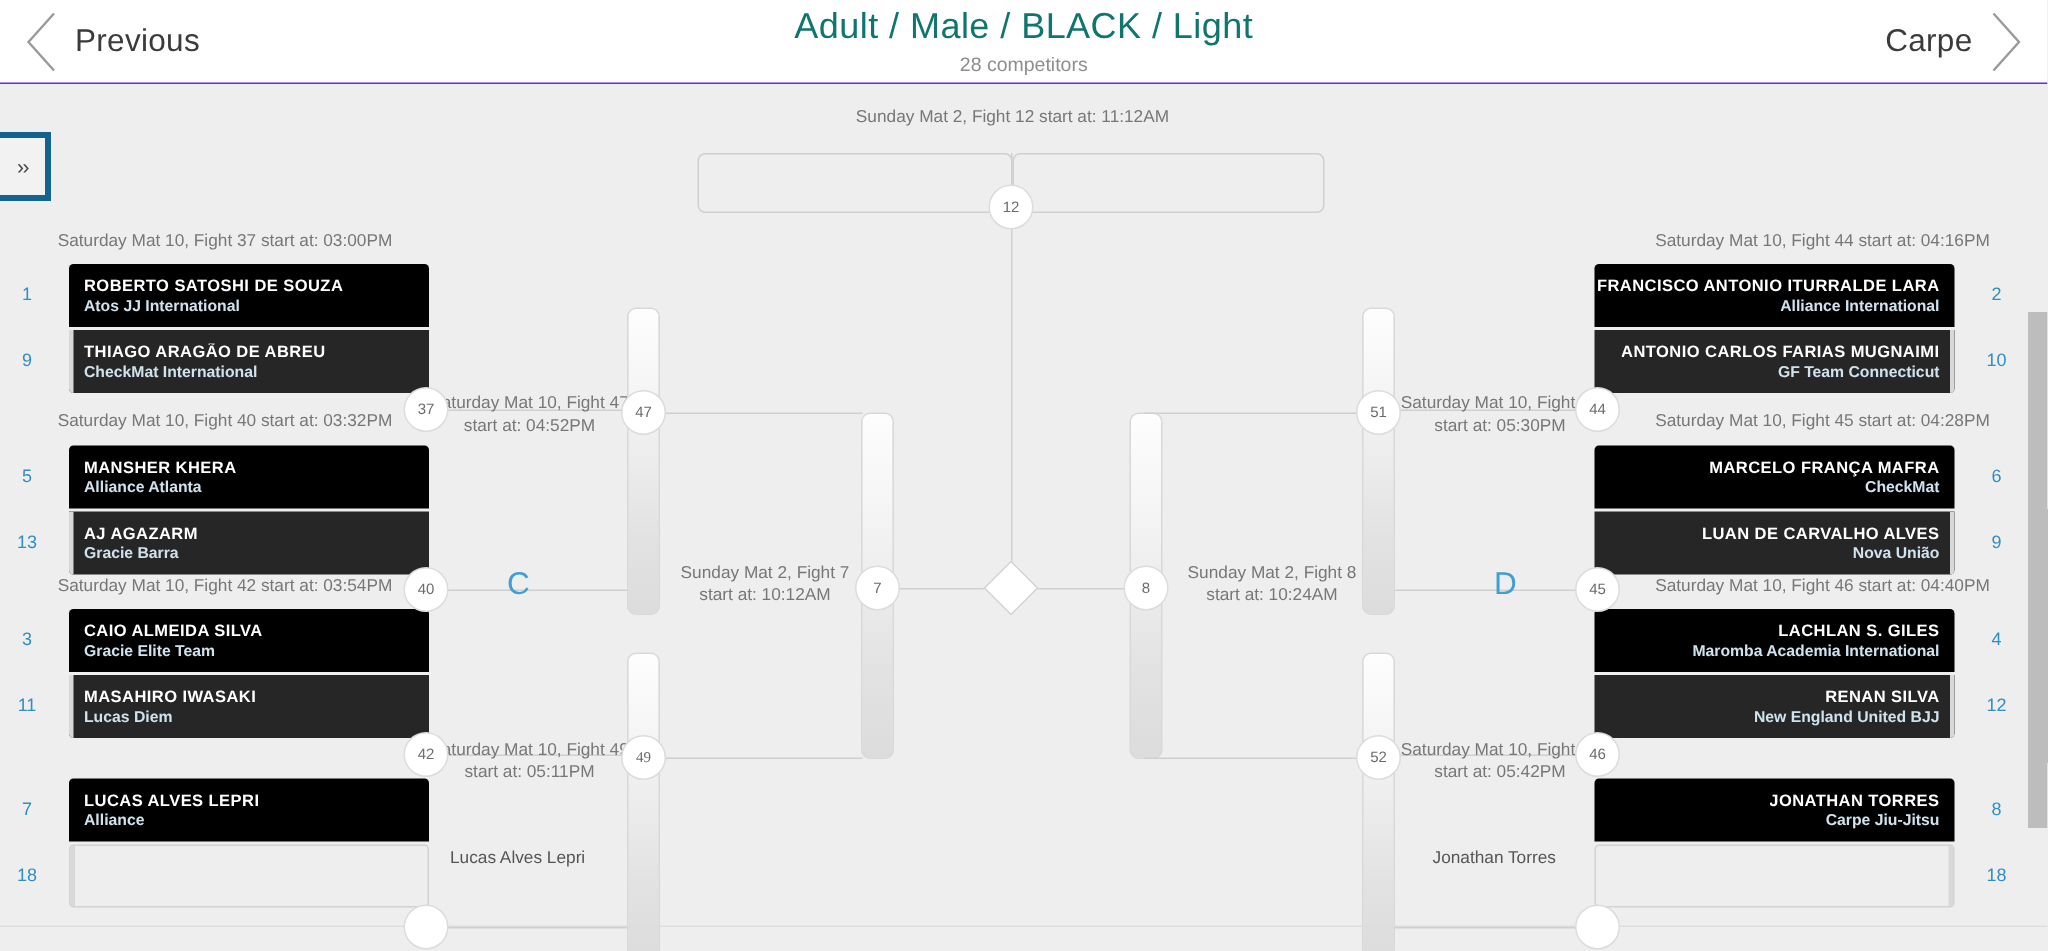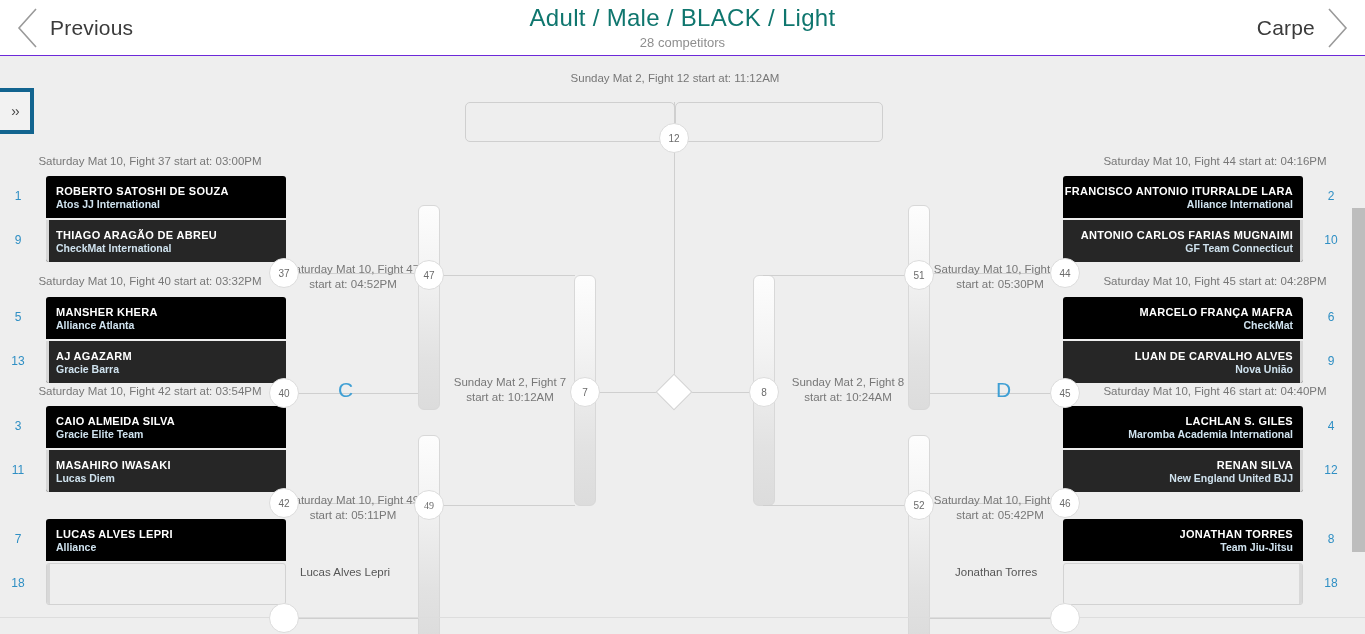--- a/index.html
+++ b/index.html
@@ -341,21 +341,21 @@
         <div class="tm">New England United BJJ</div>
       </div>
     </div>
     <div class="node" style="left:1050px; top:432px;">46</div>
     <div class="hline" style="left:915px; top:447px; width:136px;"></div>
 
     <div class="pair side-right" style="left:1063px; top:463px;">
       <div class="seed" style="left:256px; top:13px;">8</div>
       <div class="card top">
         <div class="nm">JONATHAN TORRES</div>
-        <div class="tm">Team Jiu-Jitsu</div>
+        <div class="tm">Carpe Jiu-Jitsu</div>
       </div>
       <div class="seed" style="left:256px; top:57px;">18</div>
       <div class="card bot empty" style="height:42px;"></div>
     </div>
     <div class="node blank" style="left:1050px; top:547px;"></div>
     <div class="hline" style="left:915px; top:562px; width:136px;"></div>
     <div class="byelabel" style="left:955px; top:510px;">Jonathan Torres</div>
 
     <div class="caption" style="left:925px; top:437px; width:150px; line-height:15px;">
       <div>Saturday Mat 10, Fight 52</div>

